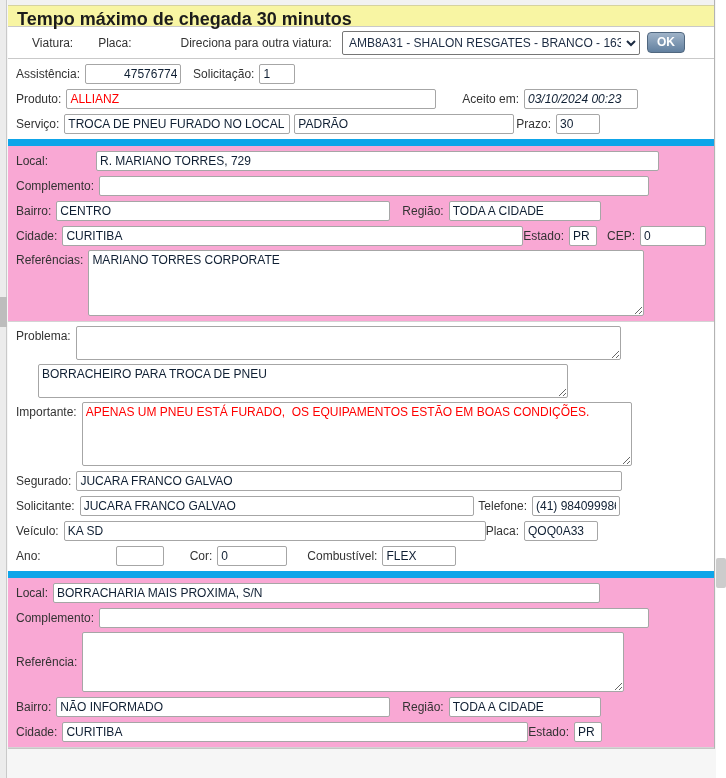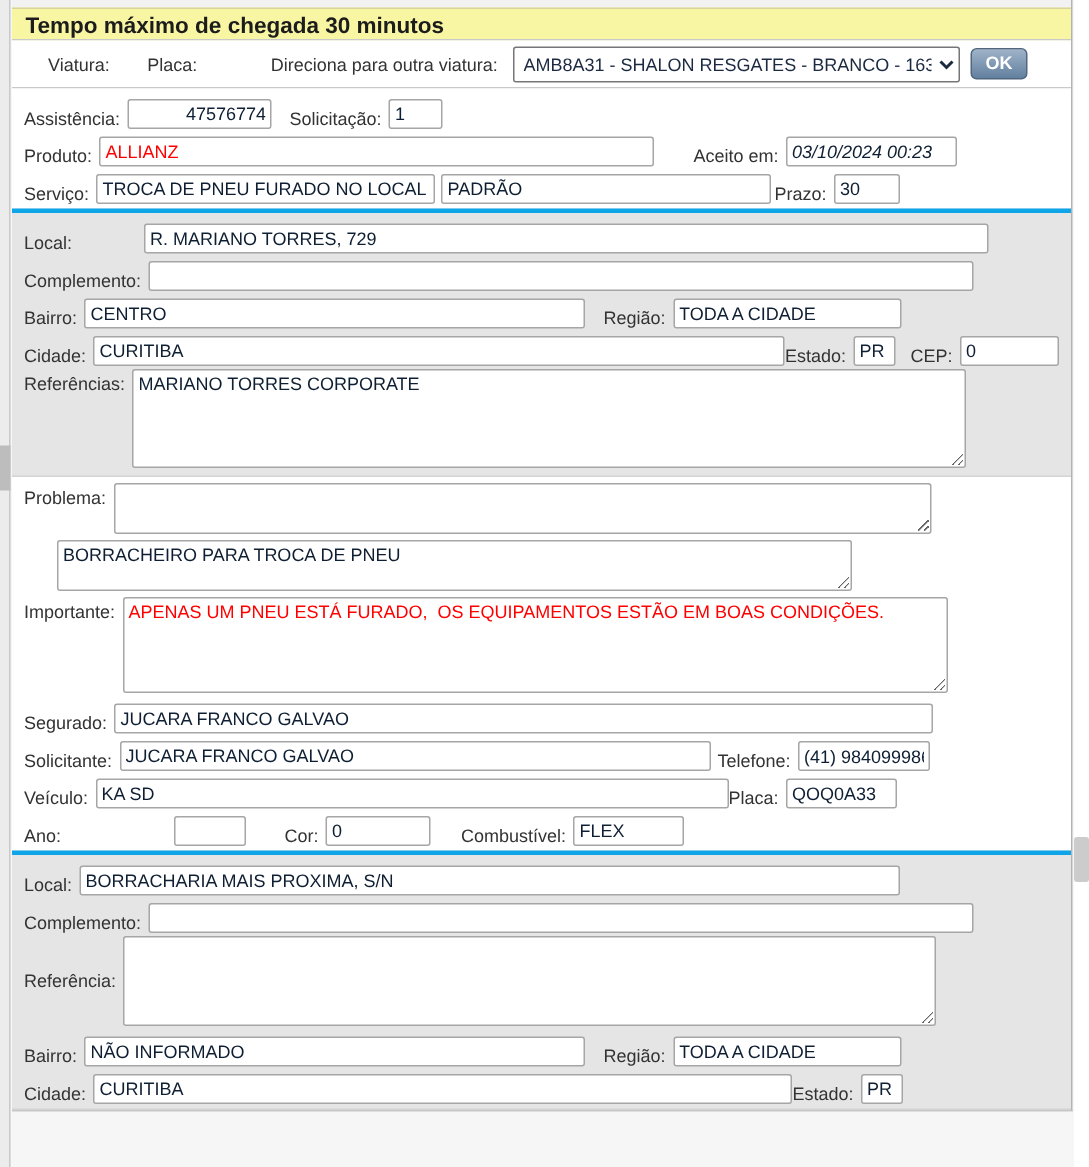--- a/index.html
+++ b/index.html
@@ -17,40 +17,40 @@
   
   .scrollstrip { position:absolute; right:0; top:0; width:10px; height:778px; background:#ffffff; }
   .scroll-thumb { position:absolute; right:0; top:558px; width:10px; height:30px;
     background:#cccccc; border-radius:2px; }
 
   .panel { position:absolute; left:8px; top:0; width:707px;
     background:#ffffff; border-right:1px solid #b3b3b3; border-bottom:1px solid #c6c6c6; }
 
   .top-strip { height:5px; background:#f2f2f2; }
   .title-bar { height:22px; background:#f8f5a3; border-top:1px solid #d6d3a0;
-    border-bottom:1px solid #c9c9c9; font-weight:bold; font-size:15px;
+    border-bottom:1px solid #c9c9c9; font-weight:bold; font-size:18px;
     color:#1c1c1c; padding:3px 0 0 9px; }
 
   .row-viatura { height:32px; display:flex; align-items:center; padding:0 24px;
     background:#fff; border-bottom:1px solid #c9c9c9; }
   .row-viatura .lbl2 { margin-left:20px; }
   .row-viatura .lbl3 { margin-left:44px; }
 
   select.viatura-select { width:298px; height:24px; margin-left:5px;
     border:1px solid #767676; border-radius:2px; background:#fff;
     font:12px "Liberation Sans", sans-serif; color:#1b2a41; padding:1px 2px; }
   .btn-ok { margin-left:7px; padding:2px 9px 3px;
     background:linear-gradient(#9fb3c8,#62809f); border:1px solid #50677f;
     border-radius:4px; color:#fff; font-weight:bold;
     font:bold 12px "Liberation Sans", sans-serif; cursor:pointer; }
 
   .sec { padding:2px 0 3px; background:#fff; }
-  .sec.gray { background:#e5e5e5; border-top:3px solid #0ea5e9; border-bottom:1px solid #d4d4d4; }
-
-  .frow { display:flex; align-items:flex-end; height:25px; padding:0 8px; }
+  .sec.gray { background:#f9a8d4; border-top:7px solid #0ea5e9; border-bottom:1px solid #d4d4d4; }
+
+  .frow { display:flex; align-items:center; height:25px; padding:0 8px; }
   .frow.tall { height:auto; align-items:flex-start; padding-top:2px; padding-bottom:2px; }
   .frow.midlbl { height:auto; align-items:center; padding-top:2px; padding-bottom:2px; }
   .flabel { margin-right:5px; white-space:nowrap; color:#333; }
   .tall .flabel { margin-top:3px; }
   .push { margin-left:auto; }
 
   input.fin { height:20px; border:1px solid #a6a6a6; border-radius:2px;
     background:#fff; font:12px "Liberation Sans", sans-serif; color:#0f1f33;
     padding:0 3px; }
   textarea.fta { border:1px solid #a6a6a6; border-radius:2px; background:#fff;

